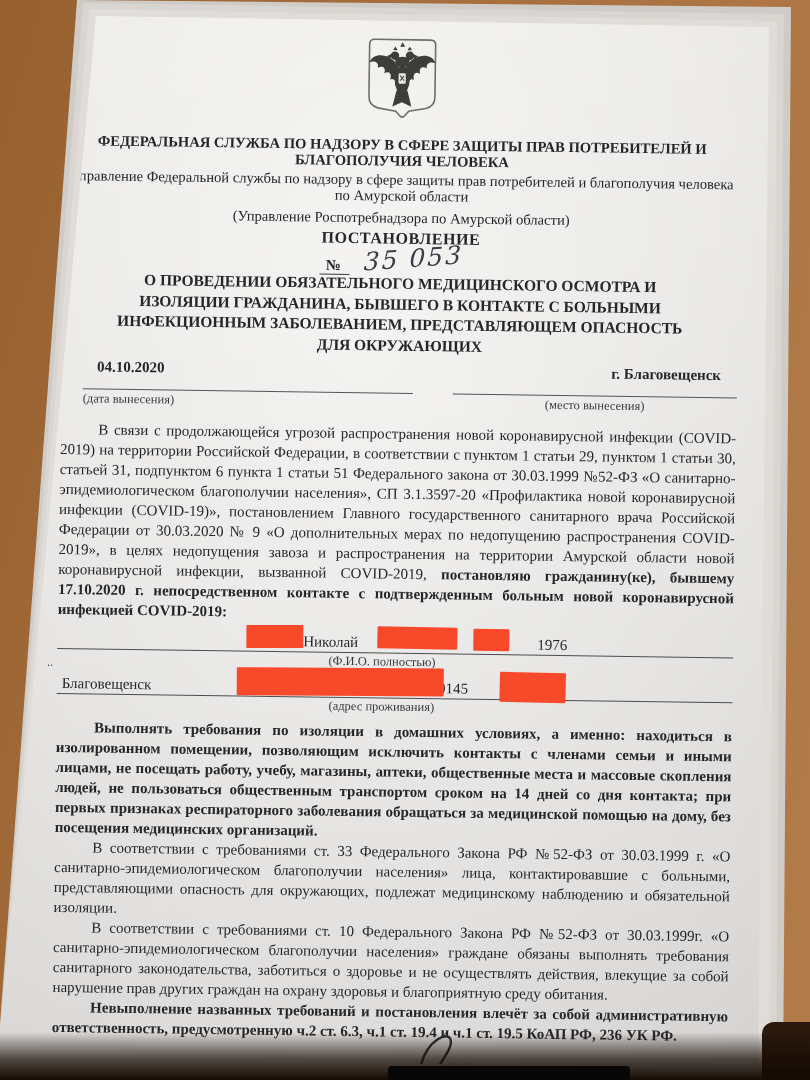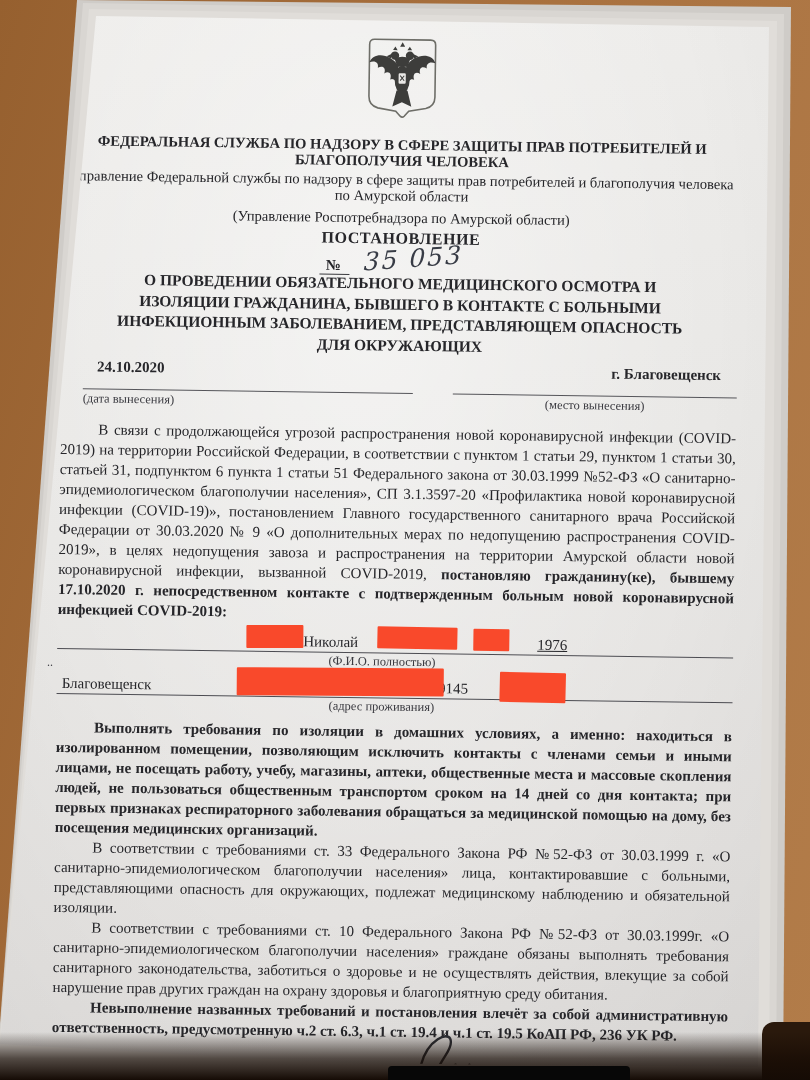--- a/index.html
+++ b/index.html
@@ -134,37 +134,37 @@
     <div class="doctype center">ПОСТАНОВЛЕНИЕ</div>
 
     <div class="numline">
       <span class="num-label">№</span>
       <span class="num-hand">35 053</span>
     </div>
 
     <div class="title center">О ПРОВЕДЕНИИ ОБЯЗАТЕЛЬНОГО МЕДИЦИНСКОГО ОСМОТРА И ИЗОЛЯЦИИ ГРАЖДАНИНА, БЫВШЕГО В КОНТАКТЕ С БОЛЬНЫМИ ИНФЕКЦИОННЫМ ЗАБОЛЕВАНИЕМ, ПРЕДСТАВЛЯЮЩЕМ ОПАСНОСТЬ ДЛЯ ОКРУЖАЮЩИХ</div>
 
     <div class="dateline">
-      <span>24.10.2020</span>
+      <span>04.10.2020</span>
       <span>г. Благовещенск</span>
     </div>
 
     <div class="fline-row">
       <div class="fline l">(дата вынесения)</div>
       <div class="fline r">(место вынесения)</div>
     </div>
 
     <p class="p first"><span>В связи с продолжающейся угрозой распространения новой коронавирусной инфекции (COVID-2019) на территории Российской Федерации, в соответствии с пунктом 1 статьи 29, пунктом 1 статьи 30, статьей 31, подпунктом 6 пункта 1 статьи 51 Федерального закона от 30.03.1999 №52-ФЗ «О санитарно-эпидемиологическом благополучии населения», СП 3.1.3597-20 «Профилактика новой коронавирусной инфекции (COVID-19)», постановлением Главного государственного санитарного врача Российской Федерации от 30.03.2020 № 9 «О дополнительных мерах по недопущению распространения COVID-2019», в целях недопущения завоза и распространения на территории Амурской области новой коронавирусной инфекции, вызванной COVID-2019, </span><b>постановляю гражданину(ке), бывшему 17.10.2020 г. непосредственном контакте с подтвержденным больным новой коронавирусной инфекцией COVID-2019:</b></p>
 
     <div class="form-row" style="margin-top:4px;">
       <div class="redact r1a"></div>
       <span class="txt" style="left:238px;margin-left:8px;">Николай</span>
       <div class="redact r1b"></div>
       <div class="redact r1c"></div>
-      <span class="txt" style="left:480px;text-decoration:underline;">1976</span>
+      <span class="txt" style="left:480px;">1976</span>
     </div>
     <div class="cap-row">
       <span class="cap">(Ф.И.О. полностью)</span>
     </div>
 
     <div class="form-row" style="margin-top:2px;">
       <span class="quote-mark">..</span>
       <span class="txt" style="left:5px;">Благовещенск</span>
       <div class="redact r2a"></div>
       <span class="txt" style="left:374px;">89145</span>

